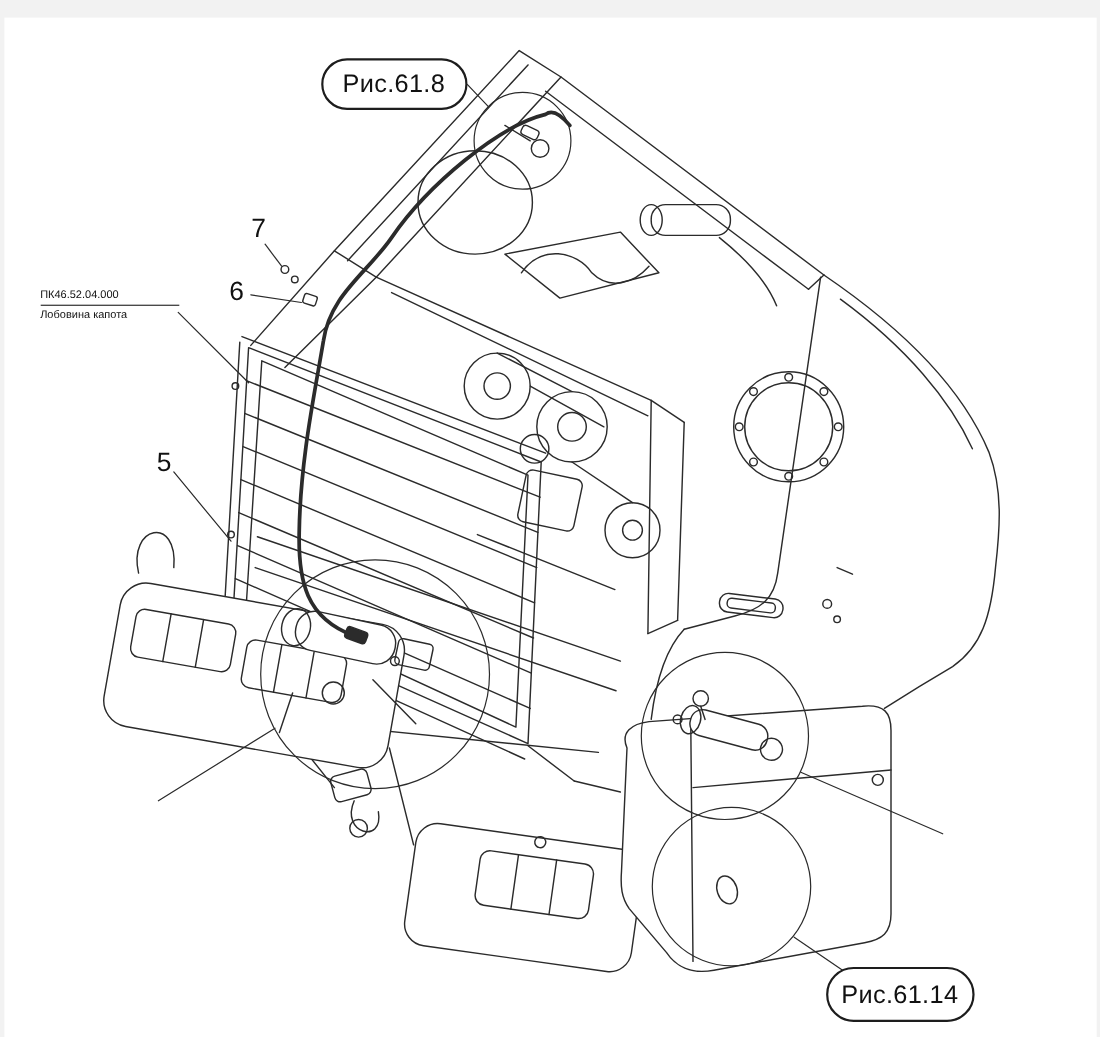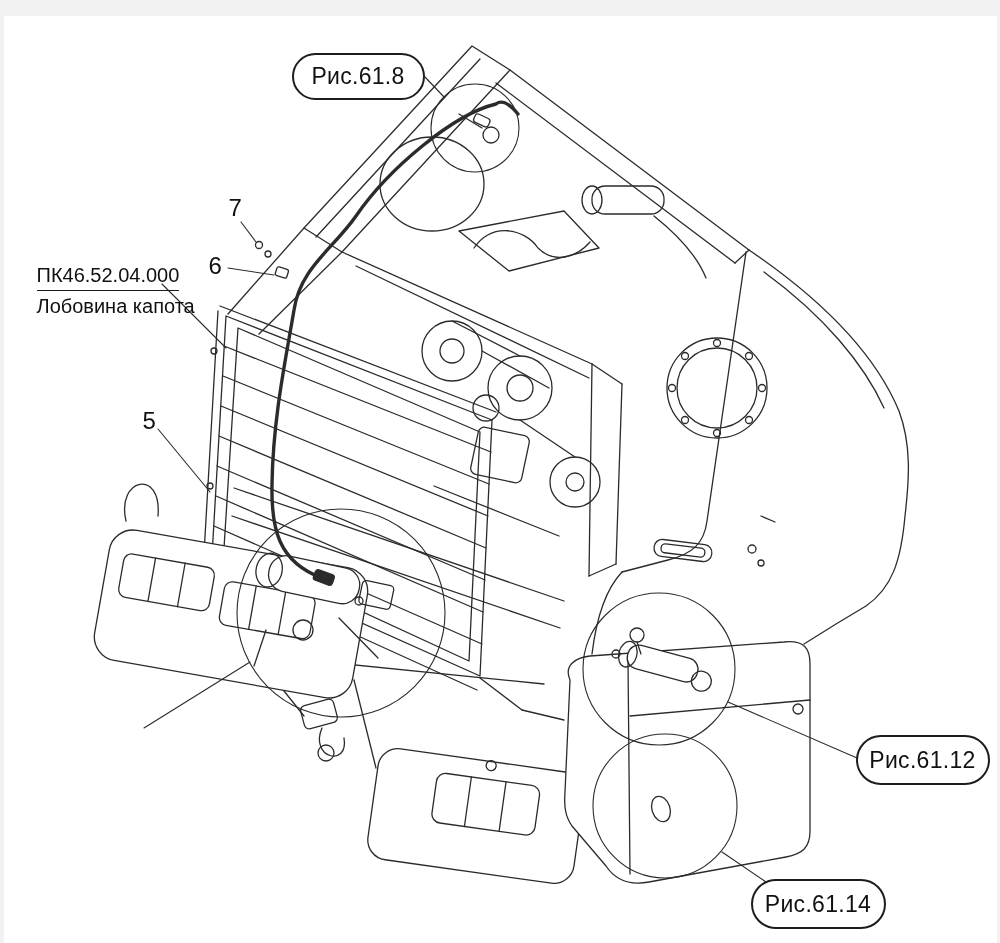--- a/index.html
+++ b/index.html
@@ -16,21 +16,21 @@
   .drawing .fill-white { fill:#ffffff; }
   .drawing .bold  { stroke-width:3.4; }
   .drawing .thin  { stroke-width:1.1; }
   .drawing .dark-fill { fill:#2b2b2b; stroke:#2b2b2b; }
   .callout {
     position:absolute; display:flex; align-items:center; justify-content:center;
     border:2px solid #1d1d1d; border-radius:26px; background:#ffffff;
     font-size:23px; letter-spacing:0.3px; box-sizing:border-box;
   }
   .partnum { position:absolute; font-size:24px; }
-  .part-label { position:absolute; font-size:20px; line-height:1.3; }
+  .part-label { position:absolute; font-size:10px; line-height:1.3; }
   .part-label .code { display:inline-block; border-bottom:1.5px solid #1d1d1d; padding-bottom:2px; min-width:126px; }
   .part-label .name { margin-top:2px; }
 </style>
 </head>
 <body>
 
 <div class="page">
 
   <svg class="drawing" width="1000" height="943" viewBox="0 0 1000 943">
 
@@ -210,21 +210,20 @@
       <path class="thin" d="M154,413 L206,476"></path>
       <path class="thin" d="M140,712 L246,646"></path>
       <path class="thin" d="M853,742 L724,686"></path>
       <path class="thin" d="M762,866 L718,836"></path>
     </g>
   </svg>
 
   <div class="callout" style="left:288px; top:37px;  width:133px; height:47px;">Рис.61.8</div>
 
 
-  <div class="callout" style="left:852px; top:719px; width:134px; height:50px;">Рис.61.12</div>
 
   <div class="callout" style="left:747px; top:863px; width:135px; height:50px;">Рис.61.14</div>
 
   <div class="partnum" style="left:225px; top:178px;">7</div>
 
   <div class="partnum" style="left:205px; top:236px;">6</div>
 
   <div class="partnum" style="left:139px; top:391px;">5</div>
 
   <div class="part-label" style="left:33px; top:246px;">

